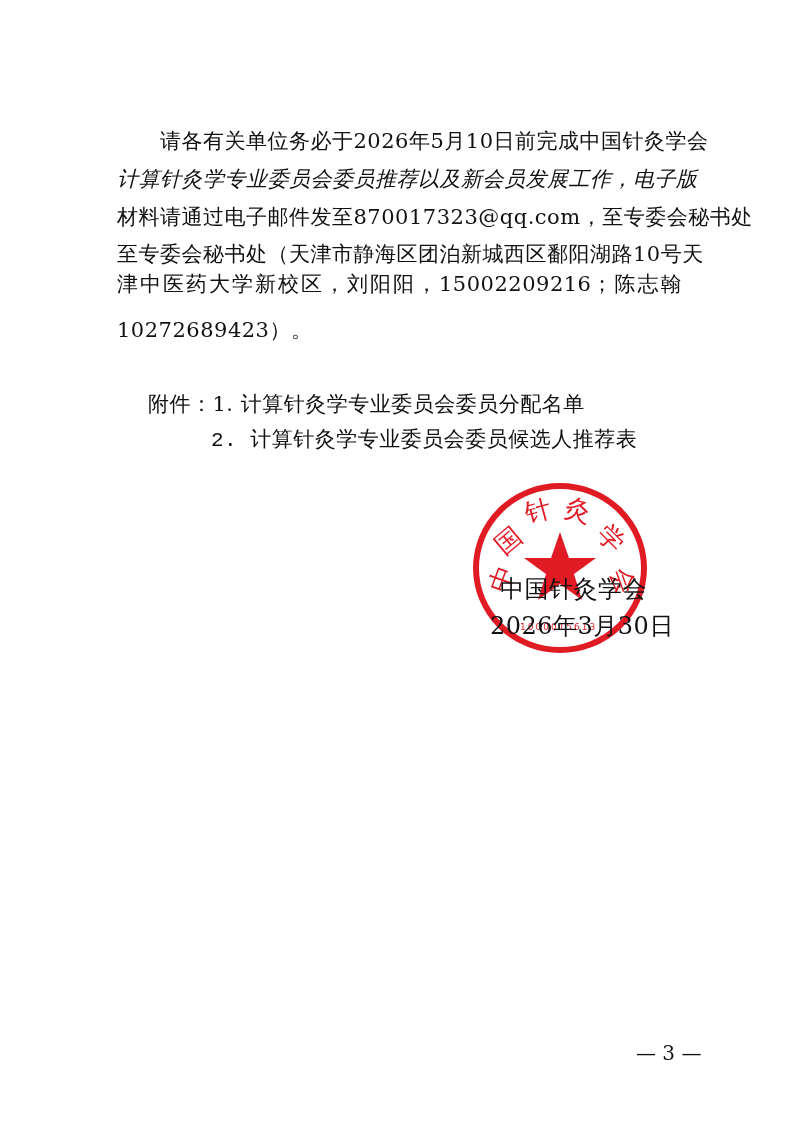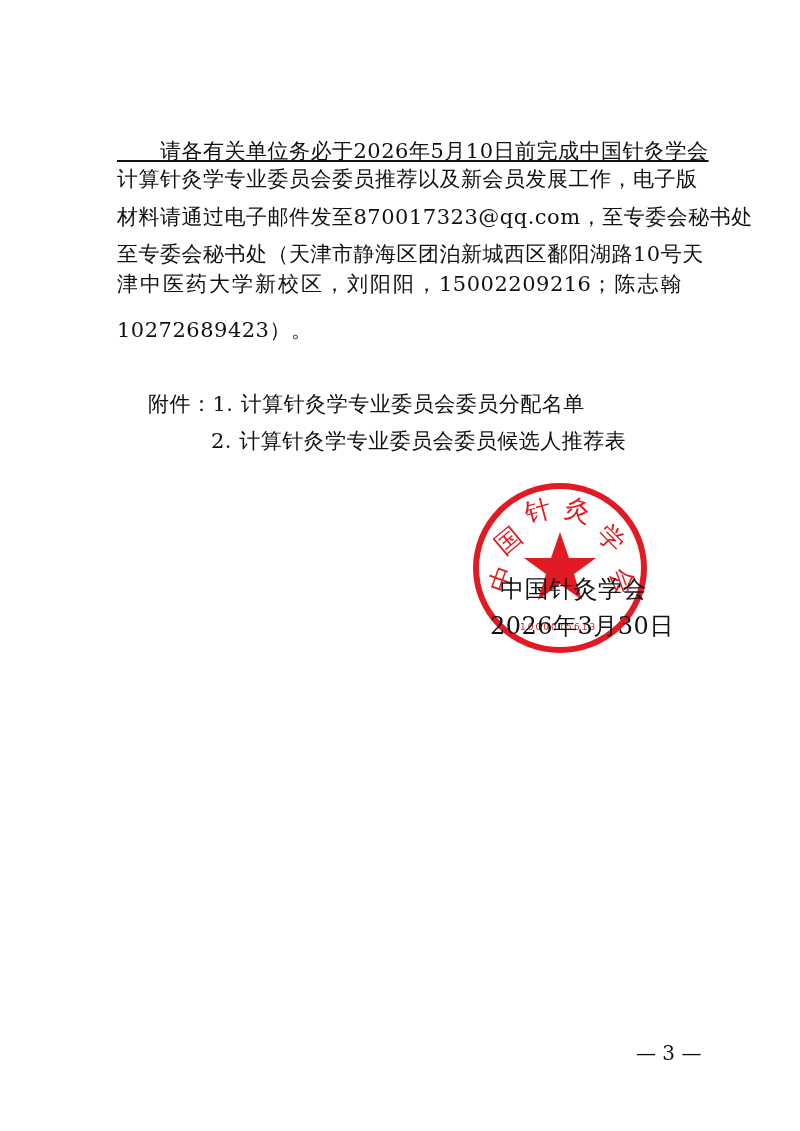--- a/index.html
+++ b/index.html
@@ -20,31 +20,31 @@
   }
   .page-num {
     position: absolute; left: 636px; top: 1041px; font-size: 20px; white-space: nowrap;
   }
 </style>
 </head>
 <body>
 
 <div>
 
-  <div class="line" style="top:137px;text-decoration:underline;">　　请各有关单位务必于2026年5月10日前完成中国针灸学会</div>
-  <div class="line justify" style="top:165px;">计算针灸学专业委员会委员推荐以及新会员发展工作，电子版</div>
+  <div class="line" style="top:127px;">　　请各有关单位务必于2026年5月10日前完成中国针灸学会</div>
+  <div class="line justify" style="top:165px;font-style:italic;">计算针灸学专业委员会委员推荐以及新会员发展工作，电子版</div>
   <div class="line justify" style="top:203px;">材料请通过电子邮件发至870017323@qq.com，至专委会秘书处</div>
   <div class="line justify" style="top:240px;">至专委会秘书处（天津市静海区团泊新城西区鄱阳湖路10号天</div>
   <div class="line justify" style="top:270px;">津中医药大学新校区，刘阳阳，15002209216；陈志翰</div>
   <div class="line" style="top:316px;">10272689423）。</div>
 
   <div class="line" style="top:390px; left:148px; width:auto;">
     <span>附件：</span><span>1. 计算针灸学专业委员会委员分配名单</span>
   </div>
-  <div class="line" style="top:427px; left:211px; width:auto;">2. 计算针灸学专业委员会委员候选人推荐表</div>
+  <div class="line" style="top:427px; left:211px; width:auto;font-family:Liberation Mono, monospace;">2. 计算针灸学专业委员会委员候选人推荐表</div>
 
   <svg class="seal" viewBox="0 0 180 175">
     <ellipse cx="90" cy="88" rx="84" ry="82" fill="none" stroke="#e01b24" stroke-width="6"></ellipse>
     <polygon points="90,52 99,78 126,78 104,94 112,120 90,104 68,120 76,94 54,78 81,78" fill="#e01b24"></polygon>
     <g fill="#e01b24" font-family="DejaVu Sans, sans-serif" font-size="26">
       <text x="20" y="108" transform="rotate(-70 32 100)">中</text>
       <text x="26" y="70" transform="rotate(-40 38 62)">国</text>
       <text x="55" y="40" transform="rotate(-15 66 32)">针</text>
       <text x="95" y="38" transform="rotate(15 106 30)">灸</text>
       <text x="128" y="66" transform="rotate(45 140 58)">学</text>

